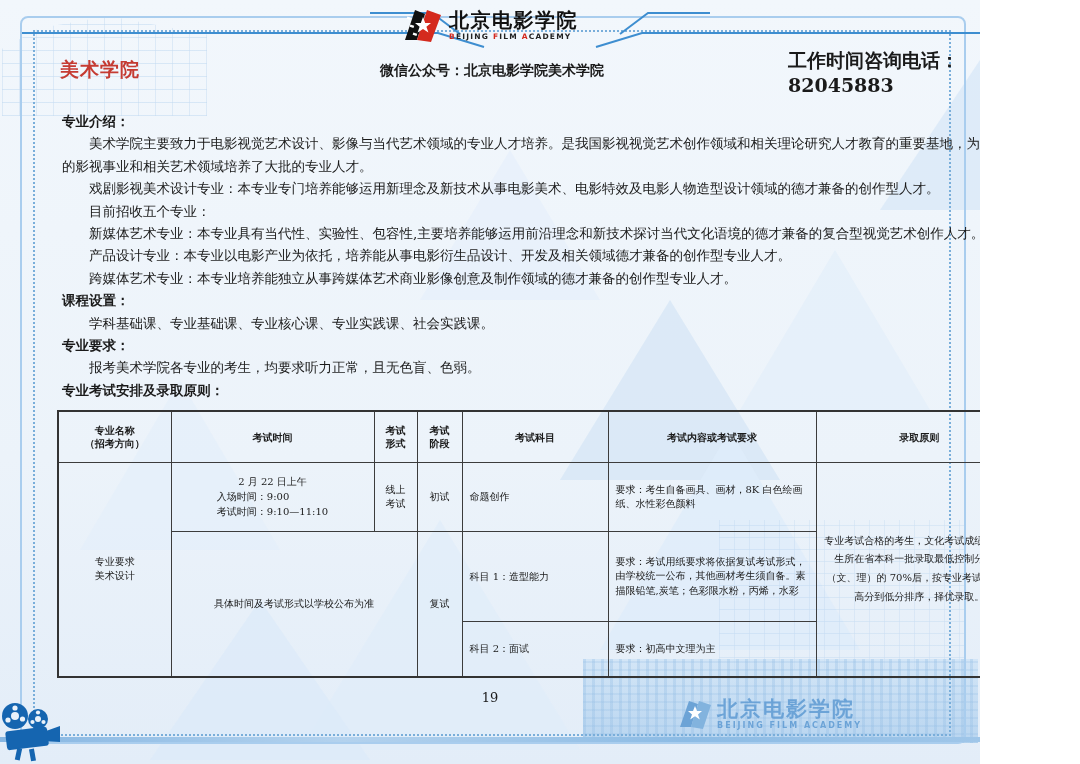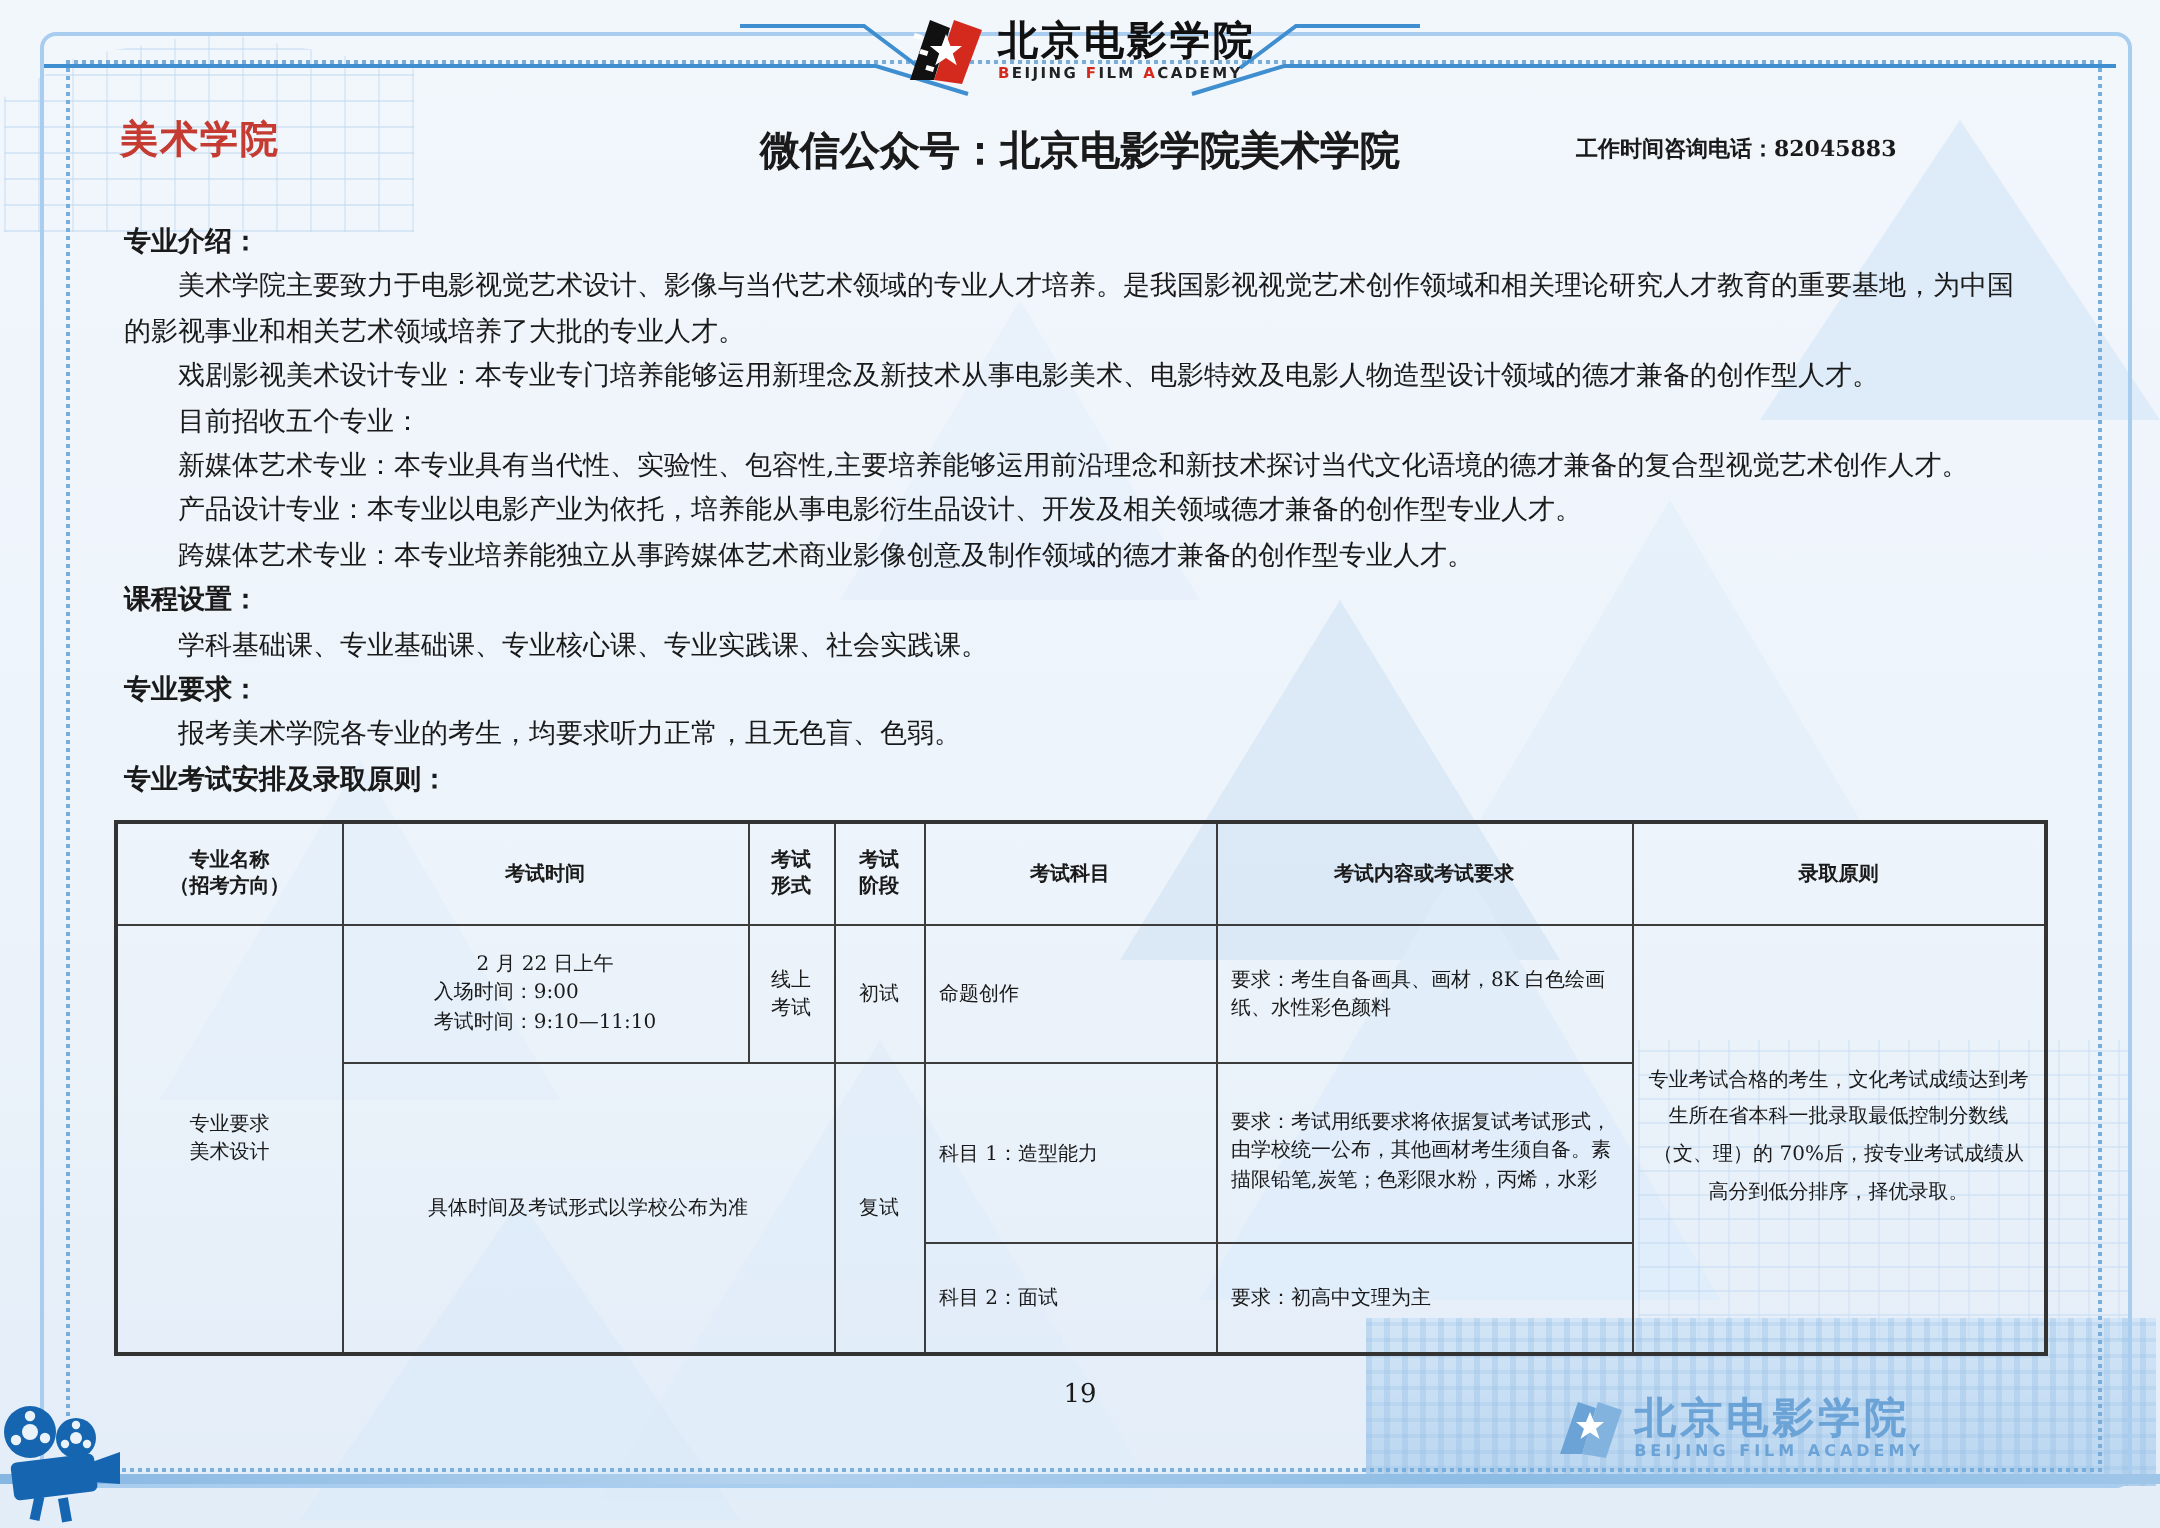--- a/index.html
+++ b/index.html
@@ -1,17 +1,17 @@
 <!DOCTYPE html>
 <html><head>
 <meta charset="utf-8">
 <style>
   html,body{margin:0;padding:0;}
   .page{
-    position:relative;width:1080px;height:764px;overflow:hidden;
+    position:relative;width:980px;height:764px;overflow:hidden;
     background:linear-gradient(180deg,#f2f7fc 0%,#ecf3fa 60%,#e3edf8 100%);
     font-family:"DejaVu Serif",serif;color:#1a1a1a;
   }
   
   .tri{position:absolute;clip-path:polygon(50% 0,0 100%,100% 100%);pointer-events:none;}
   
   .frame-outer{position:absolute;left:20px;top:16px;right:14px;bottom:20px;
     border:2px solid #a9cdee;border-radius:8px;pointer-events:none;}
   .frame-dotted{position:absolute;left:33px;top:30px;right:29px;bottom:28px;
     border:2px dotted #79aeda;pointer-events:none;}
@@ -23,22 +23,22 @@
     display:flex;align-items:center;gap:7px;}
   .logo-text{display:flex;flex-direction:column;line-height:1;}
   .logo-cn{font-family:"DejaVu Sans",sans-serif;font-weight:bold;font-size:20px;
     letter-spacing:1.5px;color:#111;}
   .logo-en{font-family:"DejaVu Sans",sans-serif;font-weight:bold;font-size:7.5px;
     letter-spacing:1.2px;color:#222;margin-top:3px;}
   .logo-en .r{color:#d42a1e;}
   .school-title{position:absolute;left:60px;top:57px;font-size:19px;font-weight:bold;
     color:#c53b32;letter-spacing:1px;}
   .wechat{position:absolute;left:380px;top:62px;font-family:Liberation Sans, sans-serif;
-    font-weight:bold;font-size:20px;}
-  .phone{position:absolute;left:788px;top:67px;font-weight:bold;font-size:11px;}
+    font-weight:bold;font-size:14px;}
+  .phone{position:absolute;left:788px;top:48px;font-weight:bold;font-size:19px;}
   
   .content{position:absolute;left:62px;top:110px;width:958px;}
   .content p{margin:0;font-size:13.5px;line-height:22.4px;}
   .ind{text-indent:2em;}
   .hd{font-family:"DejaVu Sans",sans-serif;font-weight:bold;}
   
   .exam-table{position:absolute;left:57px;top:410px;border-collapse:collapse;
     table-layout:fixed;width:965px;font-size:10px;background:transparent;z-index:2;}
   .exam-table td,.exam-table th{border:1px solid #3c3c3c;padding:3px 7px;
     vertical-align:middle;word-break:break-all;}

